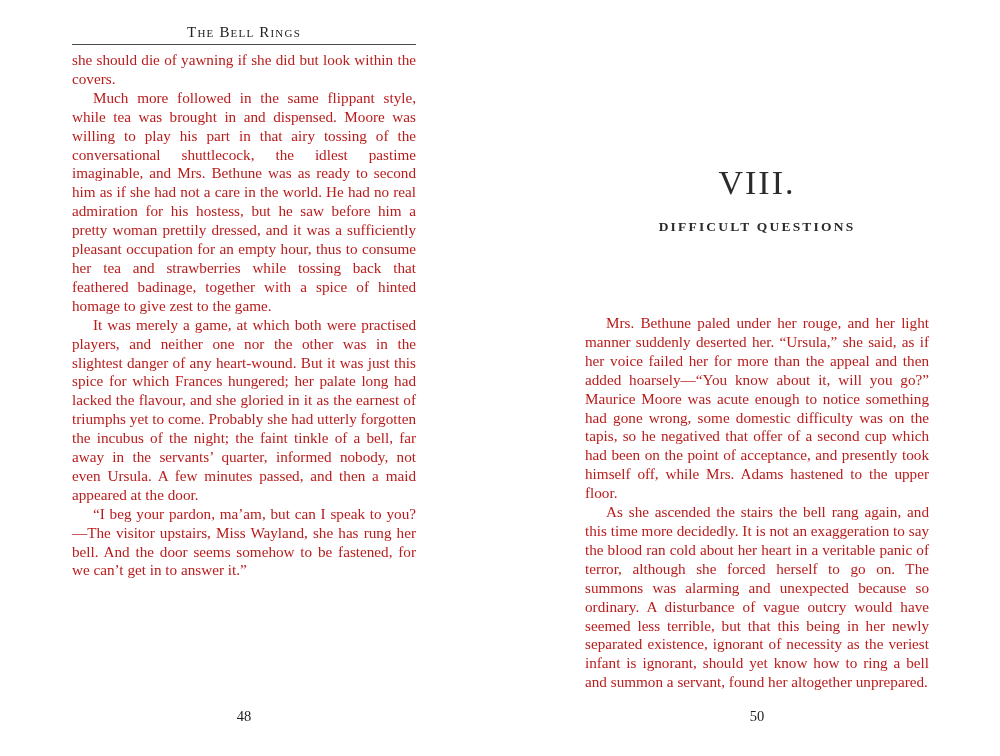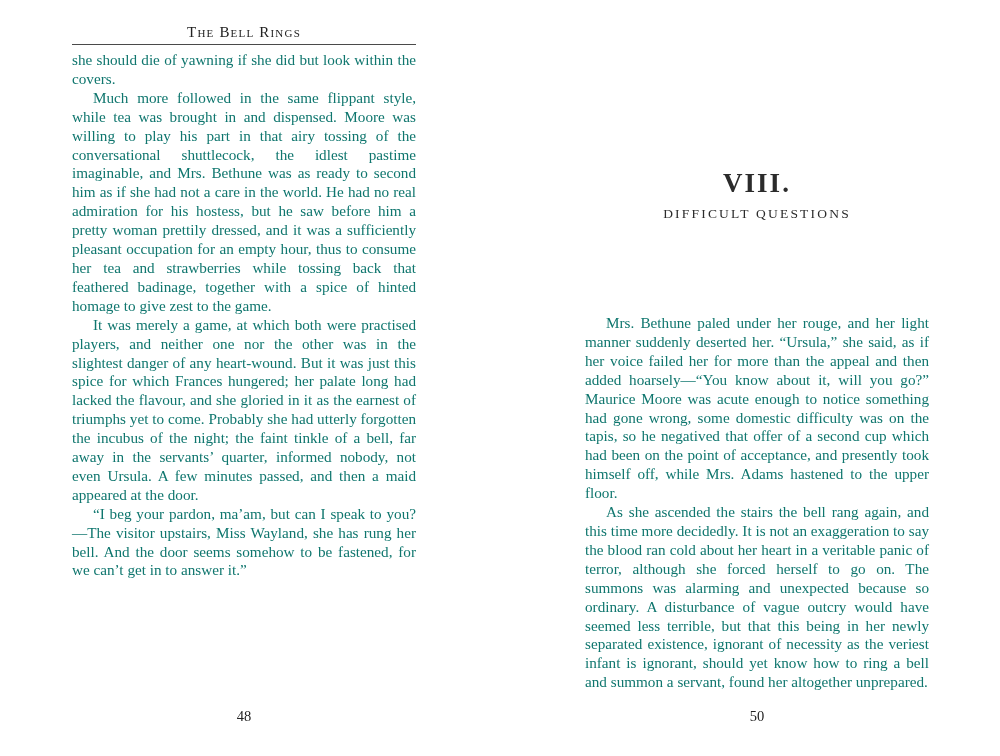--- a/index.html
+++ b/index.html
@@ -49,46 +49,46 @@
   }
 
   
   .body-text {
     position: absolute;
     left: 0;
     right: 0;
     text-align: justify;
     font-size: 15.2px;
     line-height: 18.9px;
-    color: #0f766e;
+    color: #b91c1c;
   }
   .page-left  .body-text { top: 51px; }
   .page-right .body-text { top: 314px; }
   .body-text p { text-indent: 21px; }
   .body-text p.no-indent { text-indent: 0; }
 
   
   .chapter-head {
     position: absolute;
     top: 166px;
     left: 0;
     right: 0;
     text-align: center;
     color: #2b2b2b;
   }
   .chapter-number {
-    font-size: 27px;
-    font-weight: 700;
+    font-size: 34px;
+    font-weight: 400;
     letter-spacing: 2px;
     line-height: 34px;
   }
   .chapter-title {
-    margin-top: 6px;
+    margin-top: 19px;
     font-size: 13.5px;
-    font-weight: 400;
+    font-weight: 700;
     letter-spacing: 2.2px;
     color: #2b2b2b;
   }
 
   
   .folio {
     position: absolute;
     top: 708px;
     left: 0;
     right: 0;

